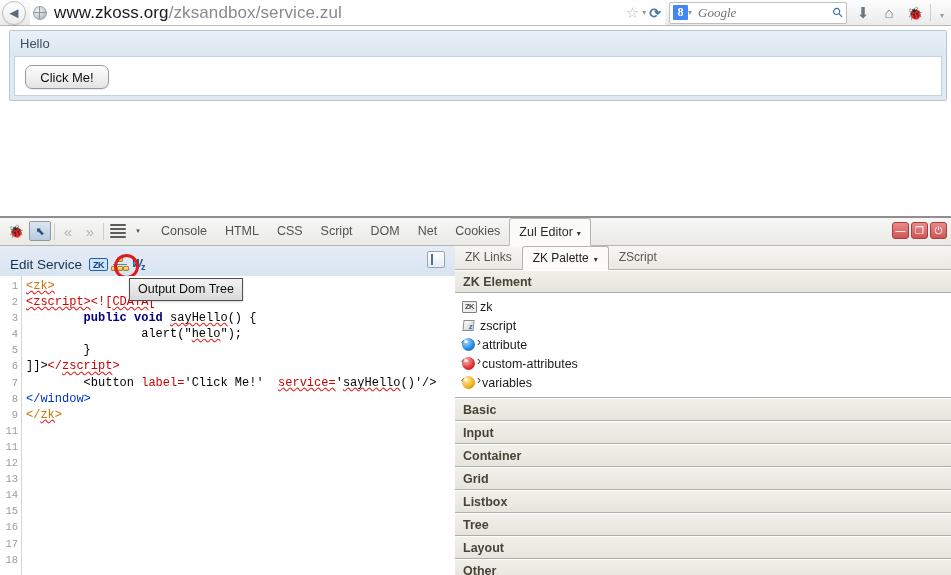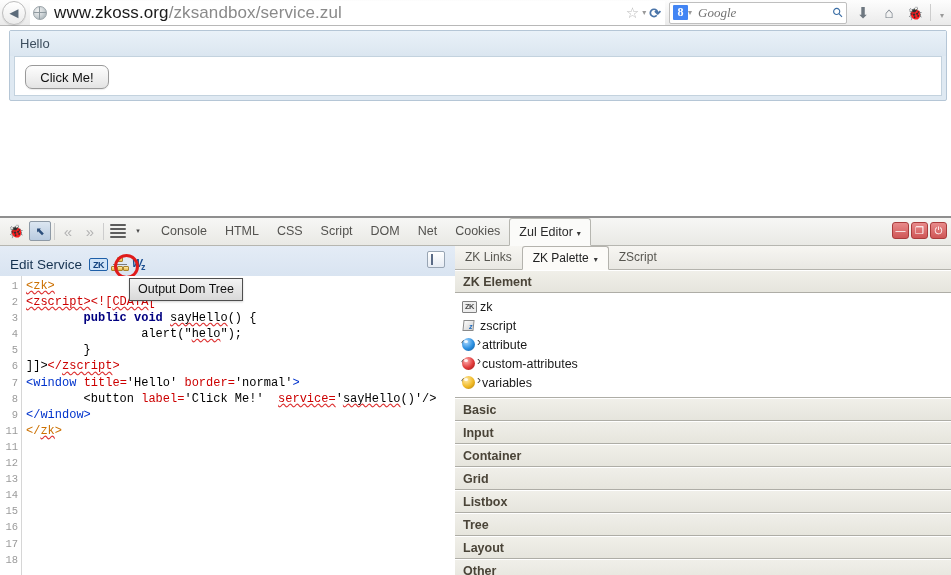--- a/index.html
+++ b/index.html
@@ -441,21 +441,20 @@
             <div>17</div>
             <div>18</div>
           </div>
           <div class="code-lines">
             <div class="cl"><span class="t-zk sq">&lt;zk&gt;</span></div>
             <div class="cl"><span class="t-tag sq">&lt;zscript&gt;</span><span class="t-tag">&lt;![</span><span class="t-tag sq">CDATA</span><span class="t-tag">[</span></div>
             <div class="cl">        <span class="t-kw">public void</span> <span class="sq">sayHello</span>() {</div>
             <div class="cl">                alert("<span class="sq">helo</span>");</div>
             <div class="cl">        }</div>
             <div class="cl">]]&gt;<span class="t-tag">&lt;/</span><span class="t-tag sq">zscript</span><span class="t-tag">&gt;</span></div>
-            <div class="cl"><span class="t-tagb">&lt;window</span> <span class="t-attr">title=</span>'Hello' <span class="t-attr">border=</span>'normal'<span class="t-tagb">&gt;</span></div>
             <div class="cl">        &lt;button <span class="t-attr">label=</span>'Click Me!'  <span class="t-attr sq">service=</span>'<span class="sq">sayHello</span>()'/&gt;</div>
             <div class="cl"><span class="t-tagb">&lt;/window&gt;</span></div>
             <div class="cl"><span class="t-zk">&lt;/</span><span class="t-zk sq">zk</span><span class="t-zk">&gt;</span></div>
             <div class="cl">&nbsp;</div>
             <div class="cl">&nbsp;</div>
             <div class="cl">&nbsp;</div>
             <div class="cl">&nbsp;</div>
             <div class="cl">&nbsp;</div>
             <div class="cl">&nbsp;</div>
             <div class="cl">&nbsp;</div>

